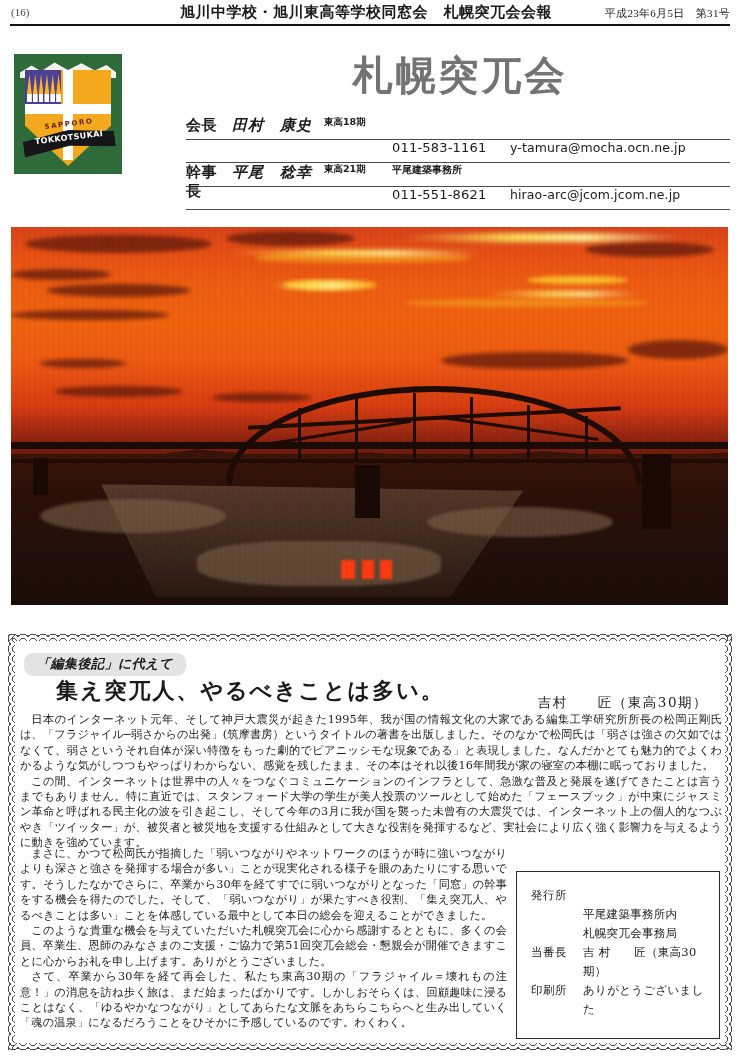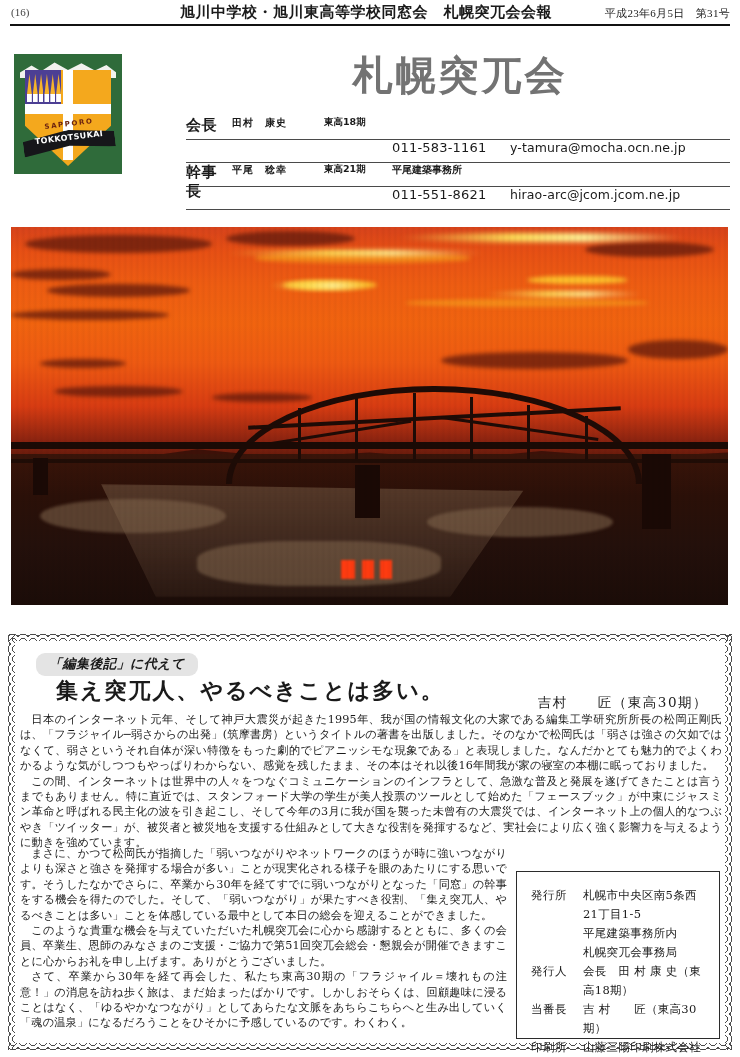--- a/index.html
+++ b/index.html
@@ -175,24 +175,25 @@
   .officer-row.sub { height: 22px; }
   .o-role {
     width: 46px;
     font-size: 15px;
     font-weight: bold;
     font-family: "DejaVu Sans", sans-serif;
     letter-spacing: 0.5px;
   }
   .o-name {
     width: 92px;
-    font-size: 10px;
+    font-size: 15px;
     font-weight: bold;
     font-family: "DejaVu Sans", sans-serif;
     letter-spacing: 1px;
+    font-style: italic;
   }
   .o-class {
     width: 68px;
     font-size: 9.5px;
     font-weight: bold;
     font-family: "DejaVu Sans", sans-serif;
   }
   .o-place {
     flex: 1;
     font-size: 14px;
@@ -338,21 +339,21 @@
     top: 0; width: 7px; height: 416px;
     background-image: repeating-radial-gradient(circle at 8px 5px, rgba(0,0,0,0) 0 3.0px, #4a4a4a 3.0px 3.9px, rgba(0,0,0,0) 4.0px);
     background-size: 9px 10px;
     background-repeat: repeat-y;
   }
   .scallop-left { left: 0; }
   .scallop-right { right: 0; transform: scaleX(-1); }
 
   .kicker {
     position: absolute;
-    left: 28px; top: 19px;
+    left: 16px; top: 19px;
     display: inline-block;
     padding: 2px 13px 3px 13px;
     background: #e4e4e4;
     border-radius: 9px;
     font-size: 13px;
     font-weight: bold;
     font-style: italic;
     font-family: "DejaVu Serif", "Liberation Serif", serif;
     letter-spacing: 0.5px;
   }
@@ -537,36 +538,31 @@
 
   <div class="body-col body-bottom">
     <p>まさに、かつて松岡氏が指摘した「弱いつながりやネットワークのほうが時に強いつながりよりも深さと強さを発揮する場合が多い」ことが現実化される様子を眼のあたりにする思いです。そうしたなかでさらに、卒業から30年を経てすでに弱いつながりとなった「同窓」の幹事をする機会を得たのでした。そして、「弱いつながり」が果たすべき役割、「集え突兀人、やるべきことは多い」ことを体感している最中として本日の総会を迎えることができました。</p>
     <p>このような貴重な機会を与えていただいた札幌突兀会に心から感謝するとともに、多くの会員、卒業生、恩師のみなさまのご支援・ご協力で第51回突兀会総会・懇親会が開催できますことに心からお礼を申し上げます。ありがとうございました。</p>
     <p>さて、卒業から30年を経て再会した、私たち東高30期の「フラジャイル＝壊れもの注意！」の消息を訪ね歩く旅は、まだ始まったばかりです。しかしおそらくは、回顧趣味に浸ることはなく、「ゆるやかなつながり」としてあらたな文脈をあちらこちらへと生み出していく「魂の温泉」になるだろうことをひそかに予感しているのです。わくわく。</p>
   </div>
 
   <div class="colophon">
     <div class="col-row">
       <span class="col-label">発行所</span>
-      <span class="col-value">札幌市中央区南5条西21丁目1-5</span>
     </div>
     <div class="col-row">
       <span class="col-label"></span>
       <span class="col-value">平尾建築事務所内</span>
     </div>
     <div class="col-row">
       <span class="col-label"></span>
       <span class="col-value">札幌突兀会事務局</span>
     </div>
     <div class="col-row">
-      <span class="col-label">発行人</span>
-      <span class="col-value">会長　田 村 康 史（東高18期）</span>
-    </div>
-    <div class="col-row">
       <span class="col-label">当番長</span>
       <span class="col-value">吉 村　　匠（東高30期）</span>
     </div>
     <div class="col-row">
       <span class="col-label">印刷所</span>
-      <span class="col-value">山藤三陽印刷株式会社</span>
+      <span class="col-value">ありがとうございました</span>
     </div>
   </div>
 </div>
 
 </body></html>

